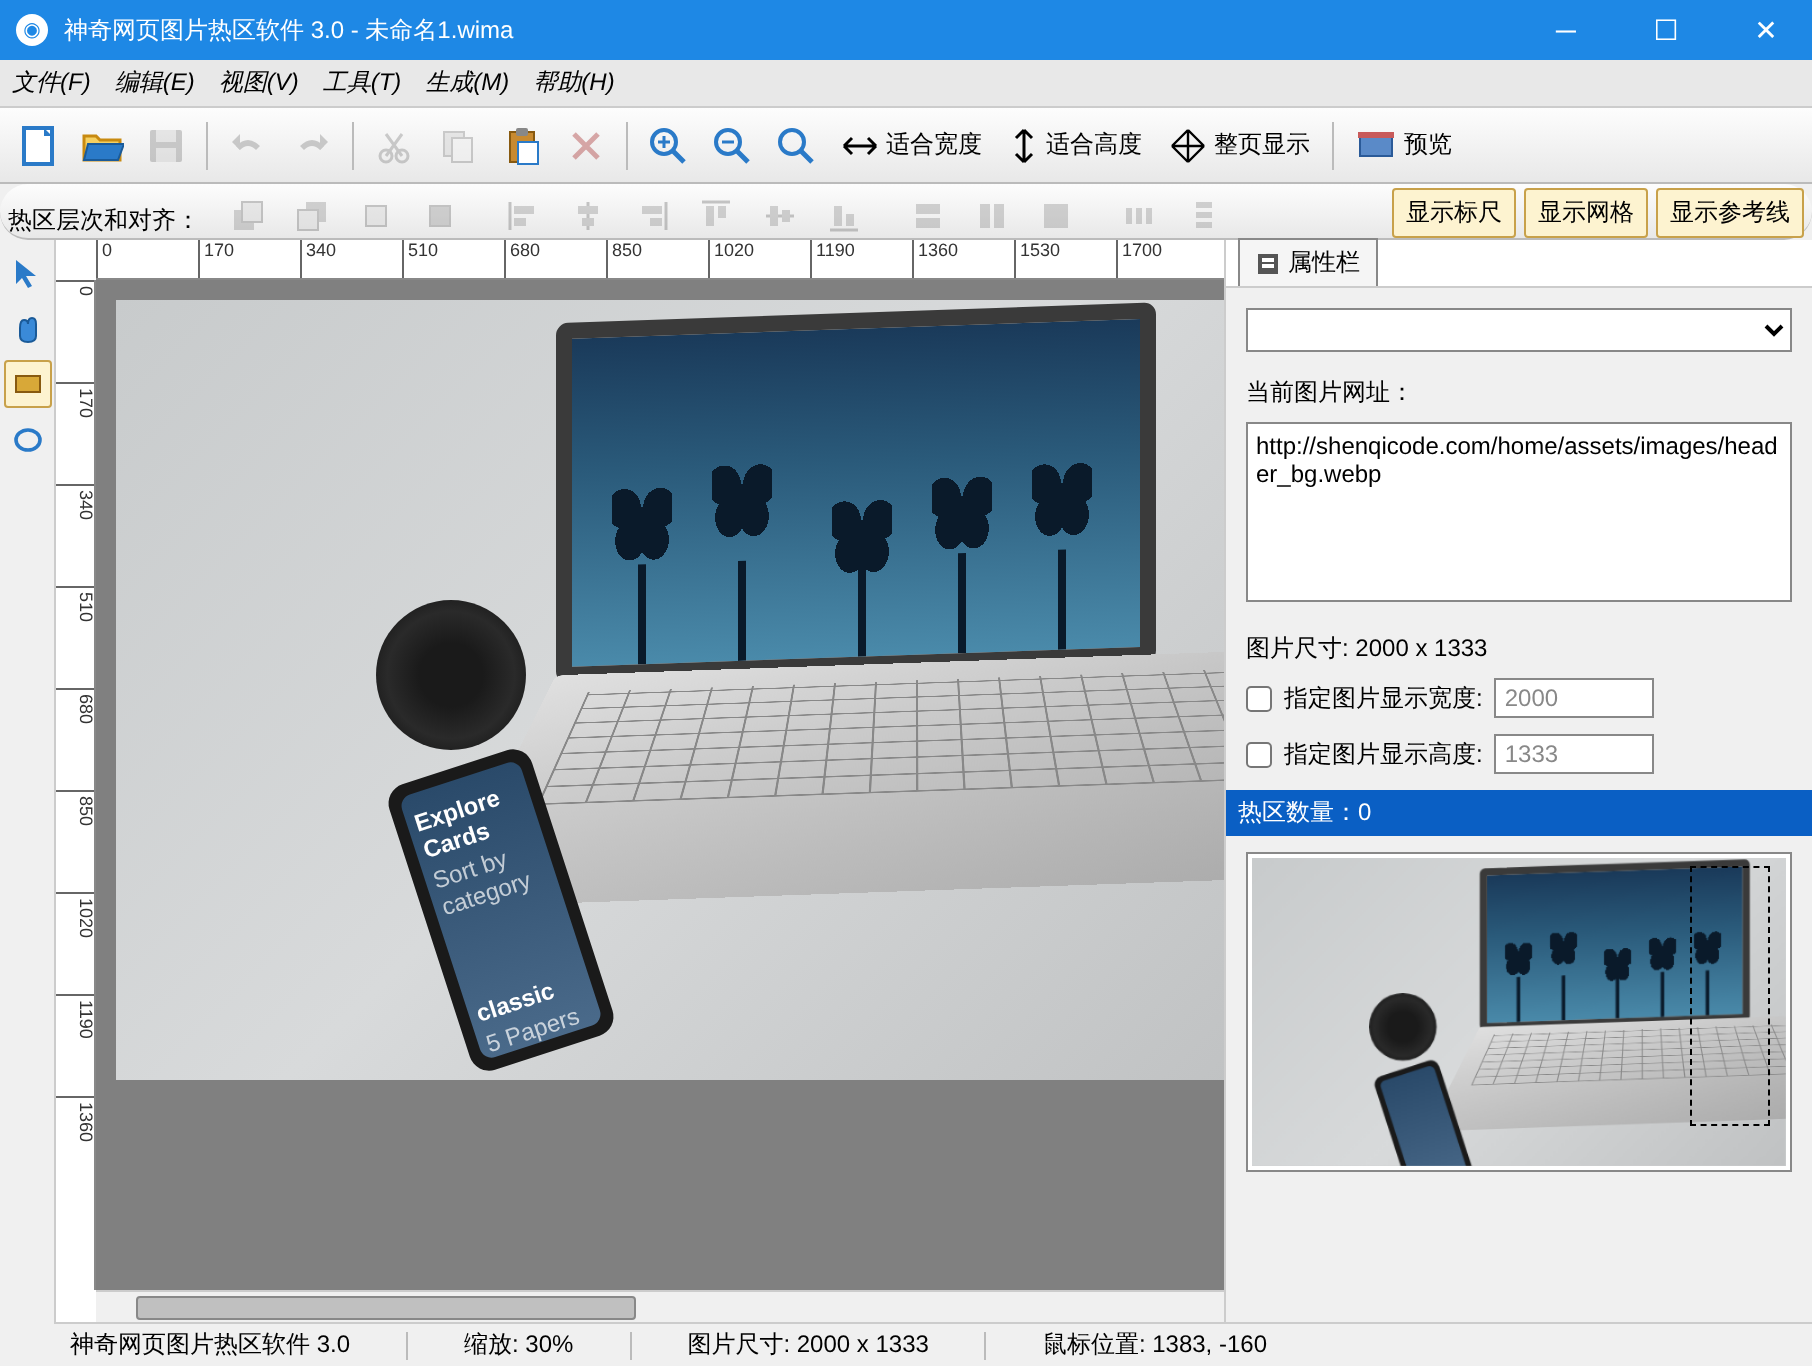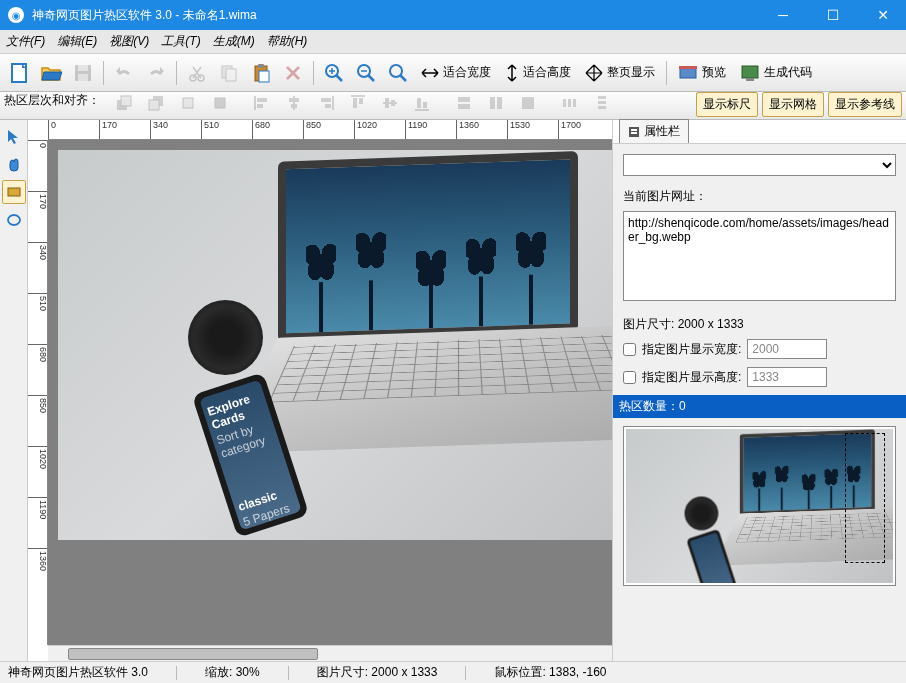--- a/index.html
+++ b/index.html
@@ -17,21 +17,21 @@
 .menubar span { cursor: pointer; font-size: 12px; font-style: italic; }
 
 
 .toolbar { height: 38px; background: linear-gradient(#fdfdfd, #e8e8e8); border-bottom: 1px solid #bbb; display: flex; align-items: center; padding: 0 4px; gap: 2px; }
 .tb-btn { width: 30px; height: 30px; display: flex; align-items: center; justify-content: center; cursor: pointer; border: 1px solid transparent; border-radius: 3px; }
 .tb-sep { width: 1px; height: 24px; background: #bbb; margin: 0 3px; }
 .tb-text-btn { display: flex; align-items: center; gap: 4px; padding: 0 6px; height: 30px; cursor: pointer; justify-content: flex-end; }
 .tb-text-btn span { font-size: 12px; }
 
 
-.toolbar2 { height: 28px; background: linear-gradient(#fdfdfd, #e8e8e8); border-bottom: 1px solid #bbb; display: flex; align-items: flex-start; padding: 0 4px; gap: 4px; }
+.toolbar2 { height: 28px; background: linear-gradient(#fdfdfd, #e8e8e8); border-bottom: 1px solid #bbb; display: flex; align-items: flex-end; padding: 0 4px; gap: 4px; border-radius: 14px; }
 .toolbar2 .label { font-size: 12px; margin-right: 6px; }
 .tb2-btn { width: 28px; height: 22px; display: flex; align-items: center; justify-content: center; opacity: 0.35; }
 .toggle-btn { border: 1px solid #c8a14a; background: #fdf3d0; padding: 3px 6px; font-size: 12px; cursor: pointer; border-radius: 2px; }
 
 
 .main { flex: 1; display: flex; min-height: 0; }
 .left-tools { width: 28px; background: #f0f0f0; border-right: 1px solid #ccc; display: flex; flex-direction: column; align-items: center; padding-top: 4px; gap: 4px; }
 .lt-btn { width: 24px; height: 24px; display: flex; align-items: center; justify-content: center; cursor: pointer; border: 1px solid transparent; border-radius: 2px; }
 .lt-btn.active { border-color: #c8a14a; background: #fdf3d0; }
 
@@ -54,21 +54,21 @@
 .prop-label { font-size: 12px; margin-bottom: 6px; }
 .prop-textarea { width: 100%; height: 90px; border: 1px solid #888; background: #fff; padding: 4px; font-size: 12px; resize: none; margin-bottom: 12px; font-family: inherit; }
 .prop-row { display: flex; align-items: center; gap: 6px; margin-bottom: 8px; }
 .prop-row input[type=text] { width: 80px; height: 20px; border: 1px solid #888; padding: 0 4px; color: #888; }
 .hotspot-header { background: #0a5fc4; color: #fff; padding: 3px 6px; font-size: 12px; margin: 6px -10px 8px -10px; }
 .thumb-box { border: 1px solid #888; background: #fff; padding: 2px; height: 160px; display: flex; align-items: center; justify-content: center; }
 .thumb-img { width: 100%; height: 100%; background: #d0d2d3; position: relative; }
 .thumb-img .viewport-rect { position: absolute; border: 1px dashed #000; right: 8px; top: 4px; width: 40px; height: 130px; }
 
 
-.statusbar { height: 22px; background: #f0f0f0; border-top: 1px solid #ccc; display: flex; align-items: center; padding: 0 8px; gap: 28px; font-size: 12px; }
+.statusbar { height: 22px; background: #f0f0f0; border-top: 1px solid #ccc; display: flex; align-items: center; padding: 0 8px; gap: 28px; font-size: 12px; margin-left: 27px; }
 .statusbar .sep { width: 1px; height: 14px; background: #bbb; }
 
 
 svg { display: block; }
 
 
 .mock-scene { width: 100%; height: 100%; background: linear-gradient(135deg, #c8cbcc 0%, #d8dadb 50%, #c0c2c3 100%); position: relative; overflow: hidden; }
 .laptop { position: absolute; right: -40px; top: 5px; width: 380px; height: 320px; transform: skewY(-2deg); }
 .laptop-screen { width: 300px; height: 180px; background: linear-gradient(180deg, #1a3a5a 0%, #2a5a7a 40%, #4a8aaa 100%); border: 8px solid #3a3a3a; border-radius: 6px; position: relative; overflow: hidden; }
 .palm { position: absolute; bottom: 0; width: 30px; height: 90px; }
@@ -201,27 +201,20 @@
       </svg>
       <span>整页显示</span>
     </div>
   <div class="tb-sep"></div>
   <div class="tb-text-btn">
       <svg width="20" height="18">
         <rect x="2" y="4" width="16" height="10" fill="#5a8ac8" stroke="#2a5a98"></rect>
         <rect x="1" y="2" width="18" height="3" fill="#c85a5a"></rect>
       </svg>
       <span>预览</span>
-    </div>
-  <div class="tb-text-btn">
-      <svg width="20" height="18">
-        <rect x="2" y="2" width="16" height="12" fill="#4a8a4a" stroke="#2a5a2a"></rect>
-        <rect x="6" y="14" width="8" height="3" fill="#888"></rect>
-      </svg>
-      <span>生成代码</span>
     </div>
 </div>
 
 <div class="toolbar2">
   <span class="label">热区层次和对齐：</span>
   <div class="tb2-btn">
       <svg width="18" height="18">
         <rect x="2" y="6" width="10" height="10" fill="#888"></rect>
         <rect x="6" y="2" width="10" height="10" fill="#ccc" stroke="#666"></rect>
       </svg>

